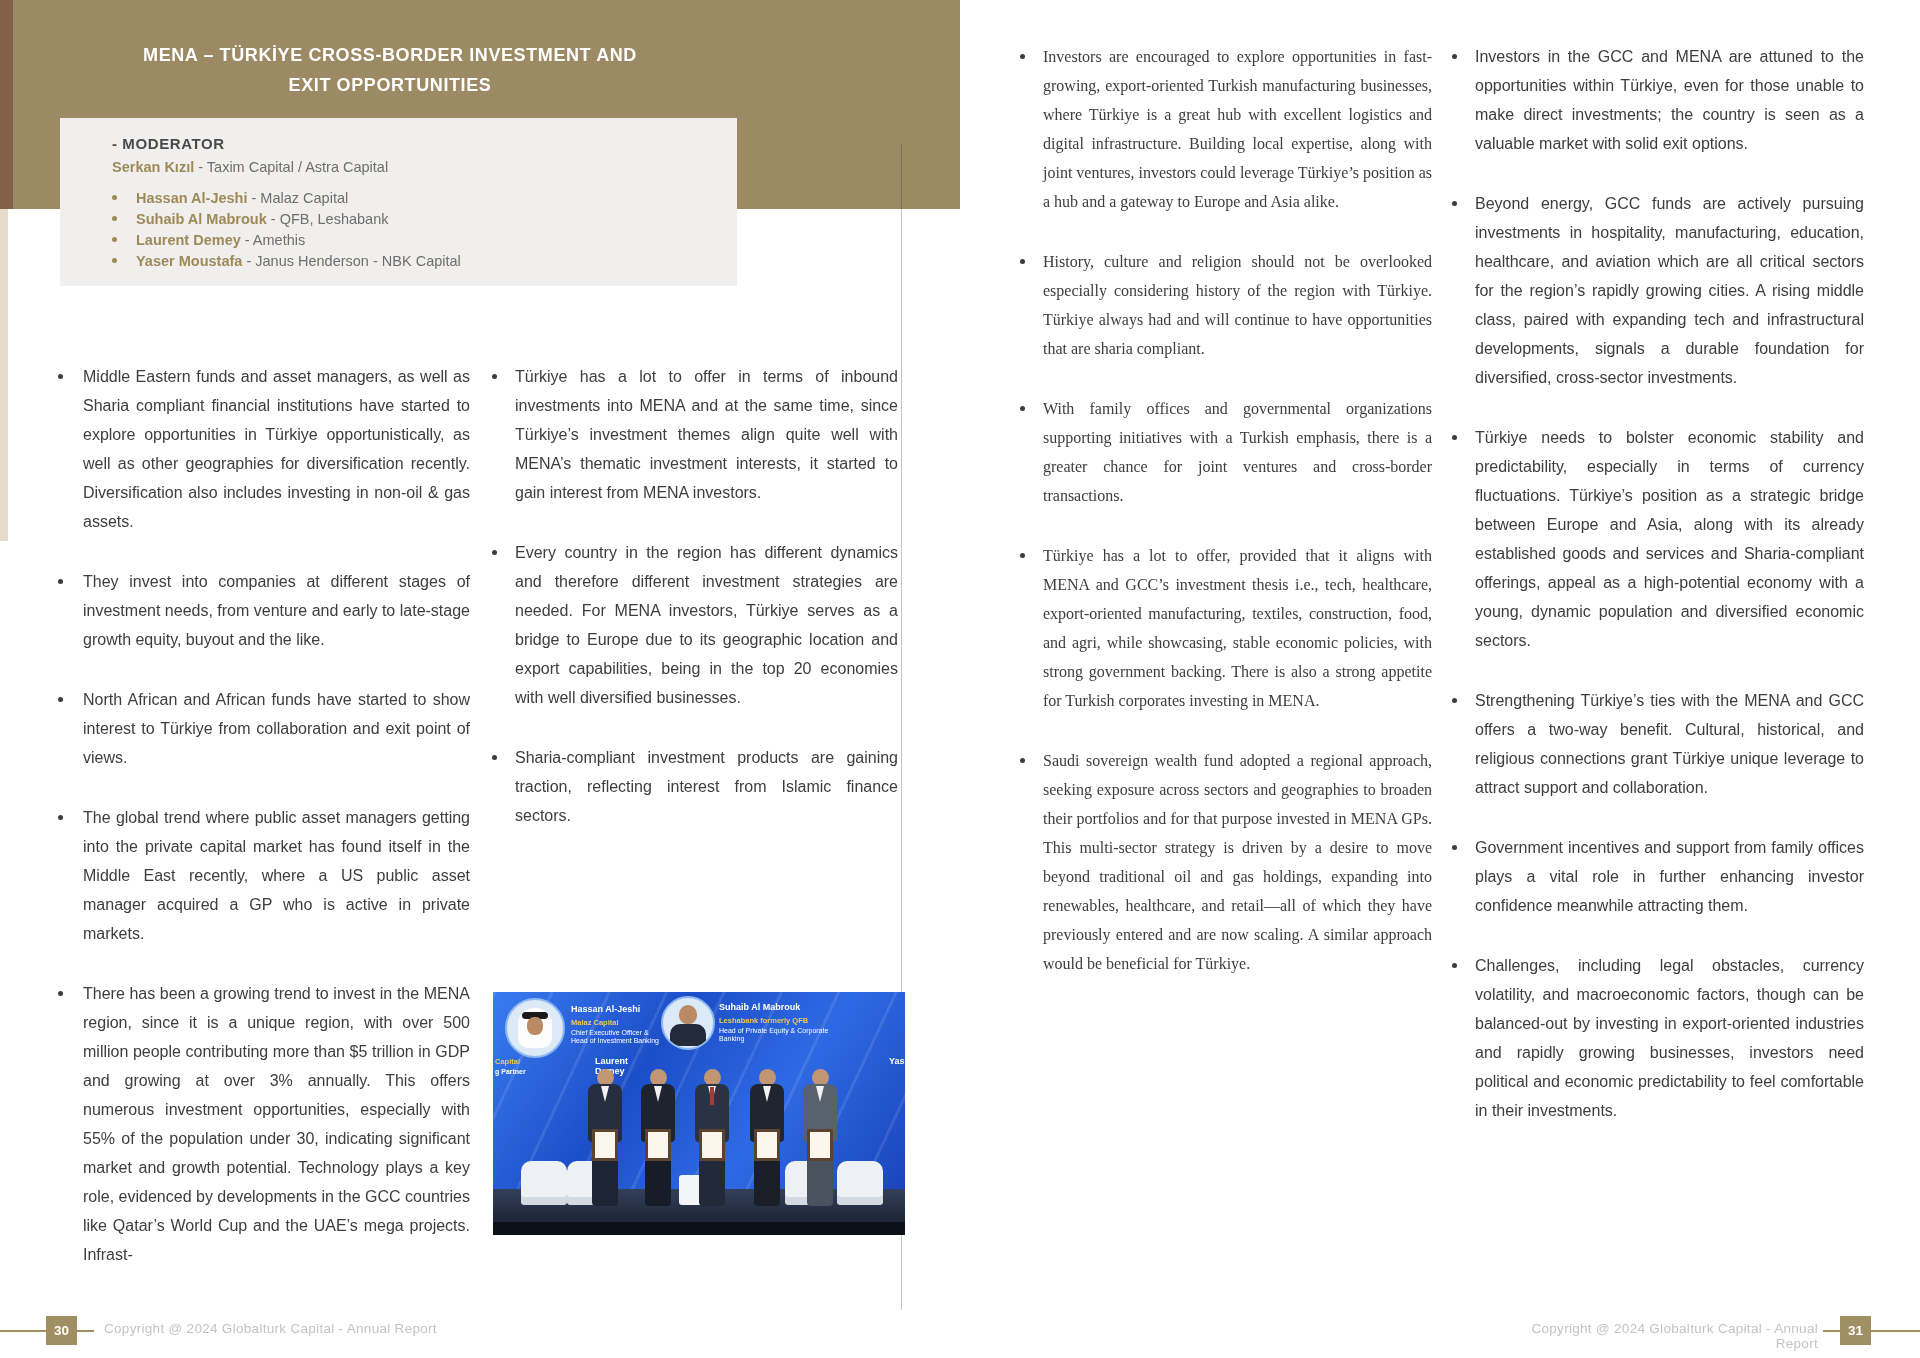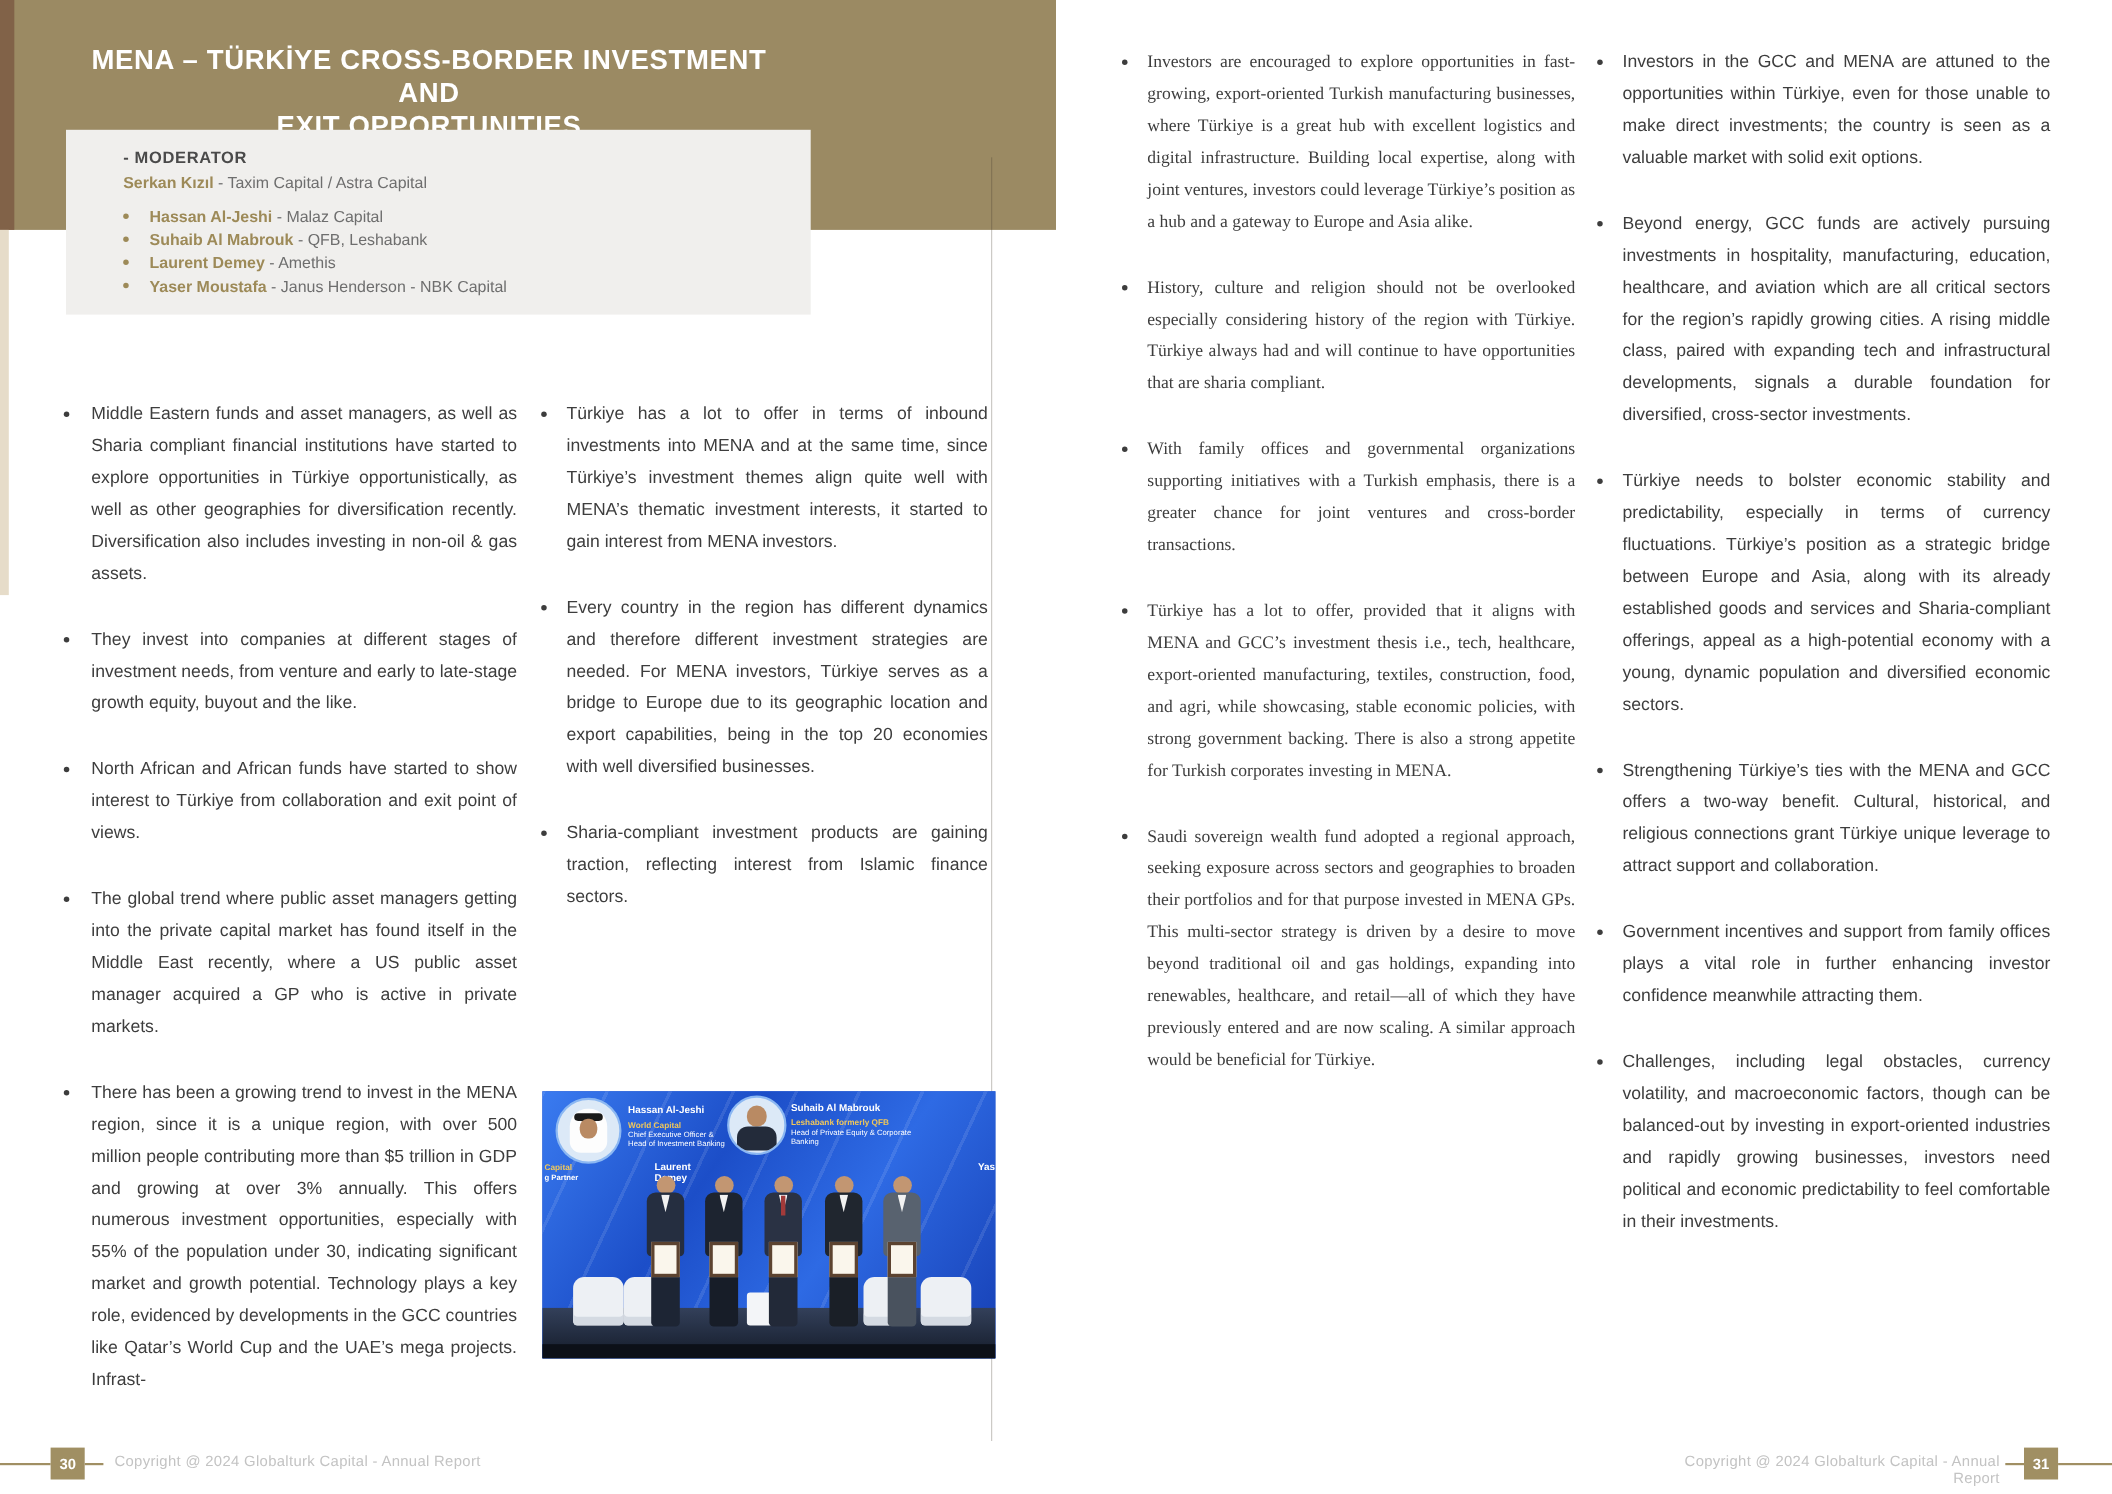--- a/index.html
+++ b/index.html
@@ -5,21 +5,21 @@
   html,body{margin:0;padding:0;background:#ffffff;}
   .canvas{position:relative;width:1920px;height:1358px;background:#ffffff;overflow:hidden;
           font-family:"Liberation Sans", sans-serif;}
   .abs{position:absolute;}
 
   
   .gold-header{left:0;top:0;width:960px;height:209px;background:#9b8a63;}
   .edge-dark{left:0;top:0;width:13px;height:209px;background:#7a5741;opacity:.8;}
   .edge-light{left:0;top:209px;width:8px;height:332px;background:#e6dcc9;}
   .page-title{left:70px;top:40px;width:640px;text-align:center;color:#ffffff;
-              font-weight:bold;font-size:25px;line-height:30px;letter-spacing:.6px;}
+              font-weight:bold;font-size:18px;line-height:30px;letter-spacing:.6px;}
 
   
   .moderator-box{left:60px;top:118px;width:677px;height:168px;background:#f0efed;
                  box-sizing:border-box;padding:17px 20px 0 52px;}
   .mod-heading{font-weight:bold;color:#4a4a4a;font-size:15px;letter-spacing:.6px;}
   .mod-line{margin-top:7px;font-size:14.5px;color:#6e6e6e;}
   .gold-name{color:#9d8a58;font-weight:bold;}
   .mod-list{margin-top:13px;}
   .mod-item{display:flex;align-items:baseline;line-height:21px;font-size:14.5px;color:#6e6e6e;}
   .mod-dot{flex:none;width:5px;height:5px;border-radius:50%;background:#9d8a58;
@@ -167,21 +167,21 @@
         <span class="btext">Sharia-compliant investment products are gaining traction, reflecting interest from Islamic finance sectors.</span>
       </div>
   </div>
 
   <div class="abs photo">
     <div class="abs ph-bg"></div>
     <div class="abs ph-streaks"></div>
 
     <div class="abs ph-name" style="left:78px;top:12px;width:96px;">
       <div class="ph-n-name">Hassan Al-Jeshi</div>
-      <div class="ph-n-org">World Capital</div>
+      <div class="ph-n-org">Malaz Capital</div>
       <div class="ph-n-title">Chief Executive Officer &amp; Head of Investment Banking</div>
     </div>
     <div class="abs ph-name" style="left:226px;top:10px;width:122px;">
       <div class="ph-n-name">Suhaib Al Mabrouk</div>
       <div class="ph-n-org">Leshabank formerly QFB</div>
       <div class="ph-n-title">Head of Private Equity &amp; Corporate Banking</div>
     </div>
     <div class="abs ph-laurent">Laurent Demey</div>
     <div class="abs ph-left-partial">
       <div class="ph-n-org">Capital</div>

